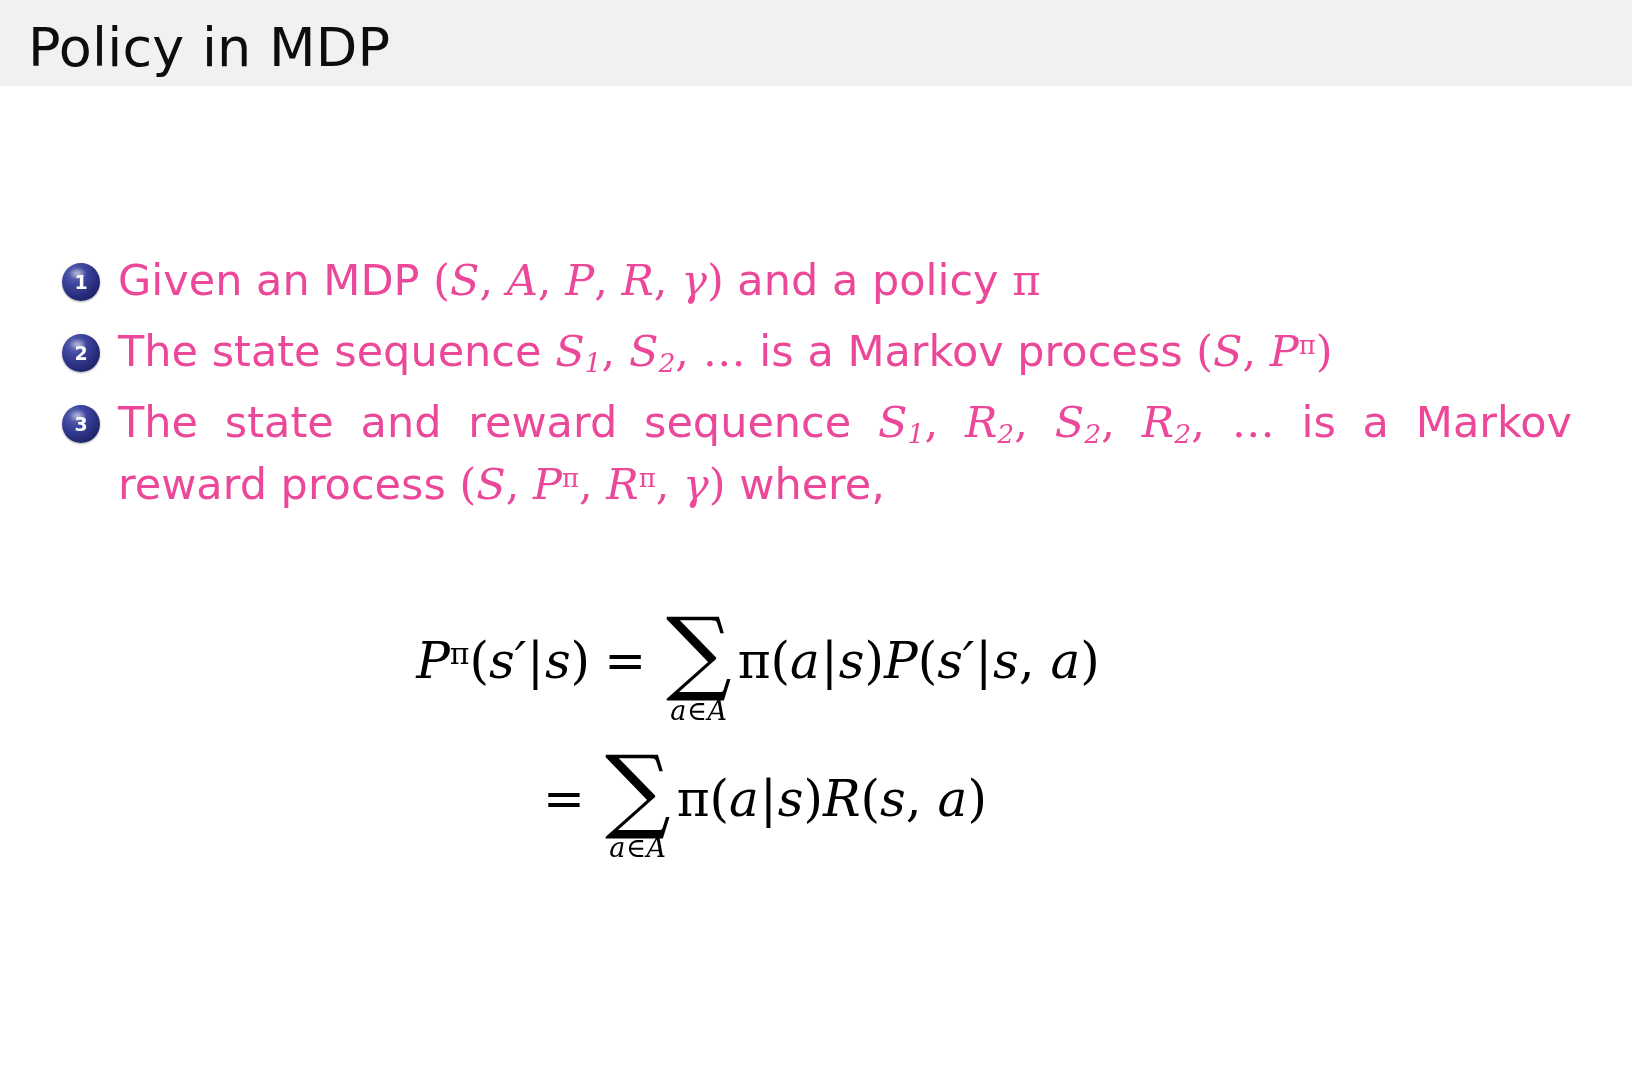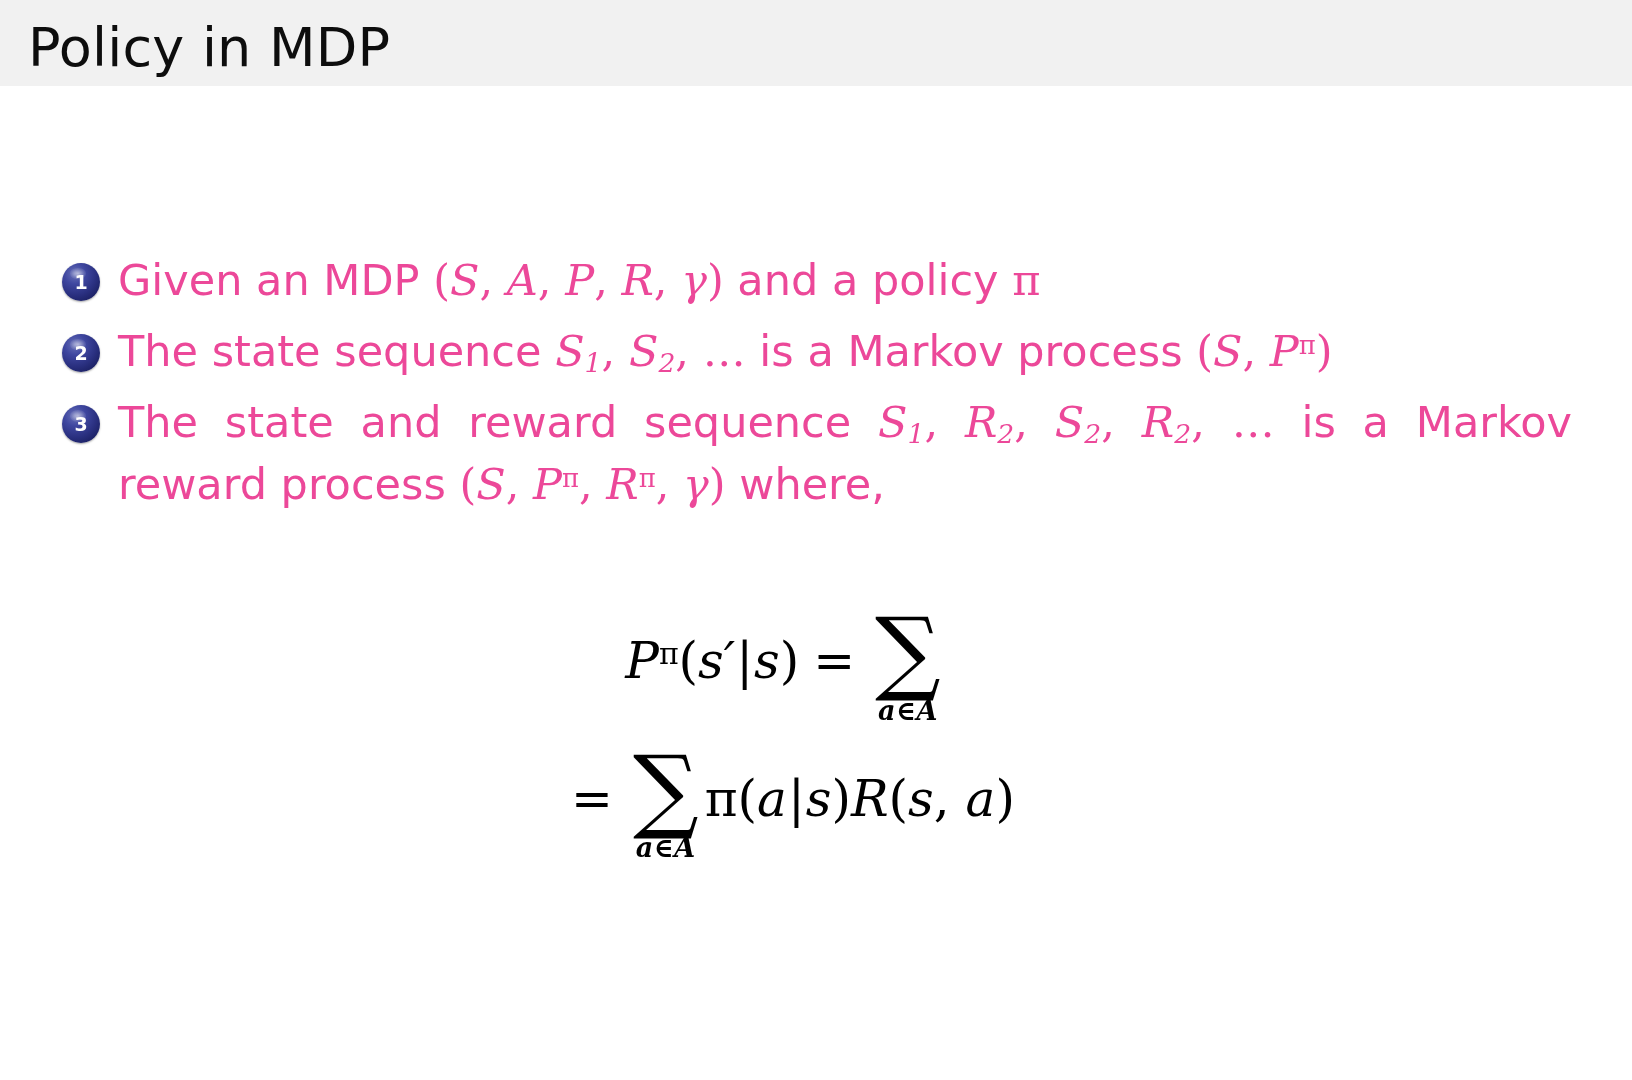--- a/index.html
+++ b/index.html
@@ -150,21 +150,20 @@
     font-style: normal;
   }
 
   
   #equations {
     position: absolute;
     left: 0;
     top: 500px;
     width: 1516px;
     text-align: center;
-    margin-left: 28px;
   }
   .equation-row {
     display: flex;
     justify-content: center;
     align-items: flex-start;
     font-size: 50px;
     font-family: "DejaVu Serif", serif;
     margin-bottom: 24px;
     white-space: nowrap;
   }
@@ -193,21 +192,20 @@
     font-style: normal;
     font-weight: 400;
   }
   .bigop-sub {
     font-size: 27px;
     line-height: 1;
     margin-top: 2px;
     font-family: "DejaVu Serif", serif;
     font-style: italic;
     letter-spacing: 0.5px;
-    font-weight: bold;
   }
   .bigop-sub .in {
     font-style: normal;
   }
   .vbar {
     font-style: normal;
     font-family: "DejaVu Serif", serif;
     padding: 0 1px;
   }
   .prime {
@@ -254,20 +252,21 @@
     <div class="equation-row">
       <span class="eq-part"><span>P</span><sup class="msup">π</sup><span class="paren">(</span><span>s</span><span class="prime">′</span><span class="vbar">|</span><span>s</span><span class="paren">)</span></span>
 
       <span class="eq-rel">=</span>
 
       <span class="bigop">
         <span class="bigop-sym">∑</span>
         <span class="bigop-sub"><span>a</span><span class="in">∈</span><span>A</span></span>
       </span>
 
+      <span class="eq-part"><span class="greek-up">π</span><span class="paren">(</span><span>a</span><span class="vbar">|</span><span>s</span><span class="paren">)</span><span>P</span><span class="paren">(</span><span>s</span><span class="prime">′</span><span class="vbar">|</span><span>s</span><span class="mupr">,</span>&nbsp;<span>a</span><span class="paren">)</span></span>
     </div>
 
     <div class="equation-row">
 
       <span class="eq-rel">=</span>
 
       <span class="bigop">
         <span class="bigop-sym">∑</span>
         <span class="bigop-sub"><span>a</span><span class="in">∈</span><span>A</span></span>
       </span>

